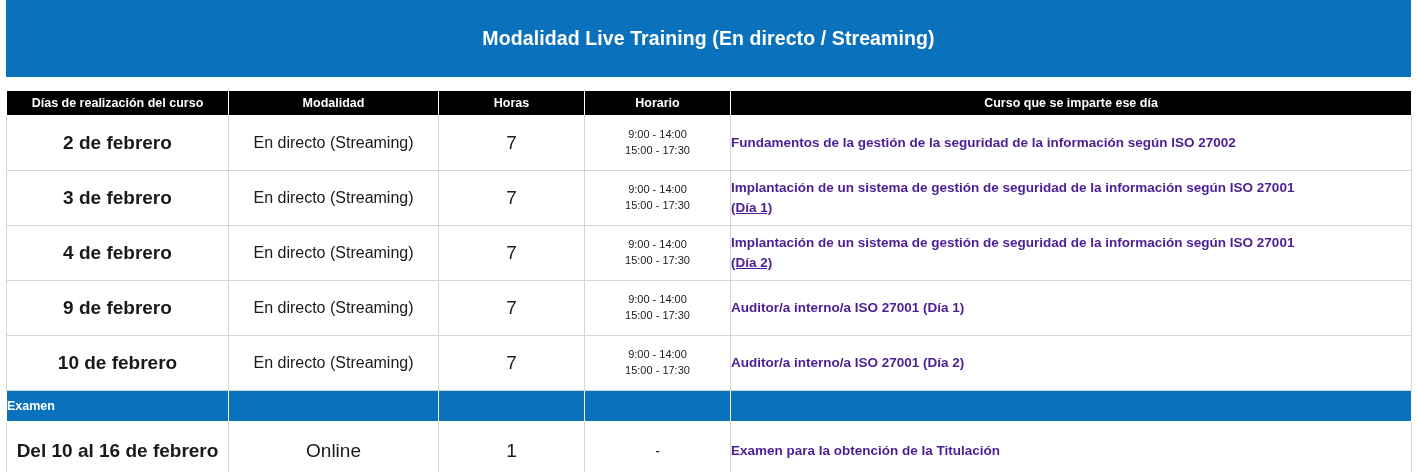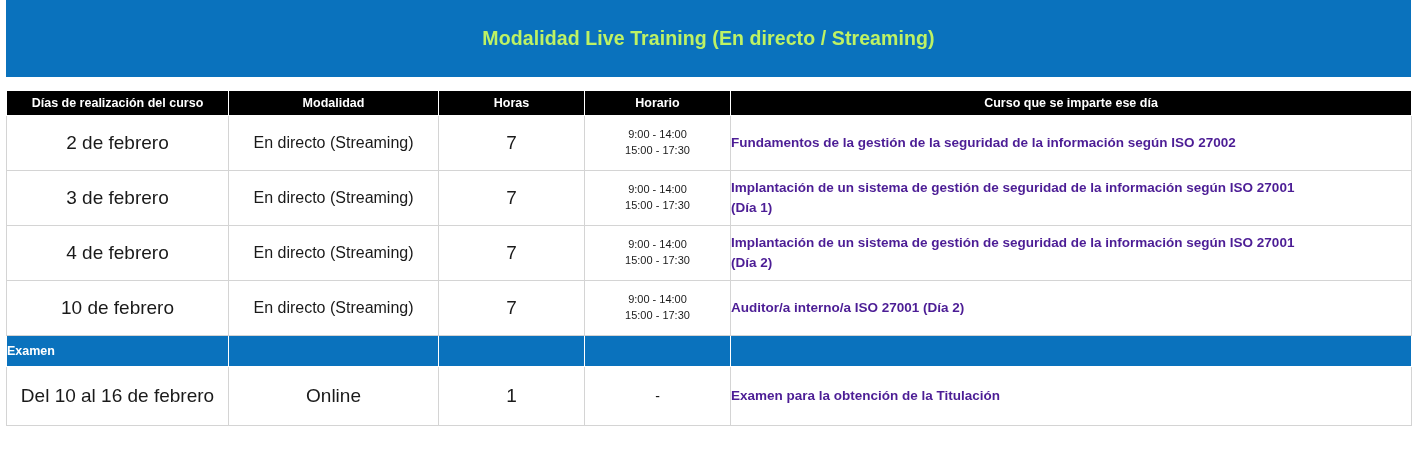--- a/index.html
+++ b/index.html
@@ -21,21 +21,21 @@
   }
 
   
   .banner {
     position: absolute;
     left: 6px;
     top: 0px;
     width: 1405px;
     height: 77px;
     background: #0a72bd;
-    color: #bef264;
+    color: #ffffff;
     display: flex;
     flex-direction: column;
     align-items: center;
     justify-content: center;
     gap: 6px;
   }
   .banner-line {
     font-size: 19.5px;
     font-weight: bold;
     letter-spacing: 0.1px;
@@ -81,21 +81,21 @@
 
   
   .drow td {
     height: 54px;
     background: #ffffff;
   }
   .cell-dia {
     text-align: center;
     font-size: 19px;
     color: #1a1a1a;
-    font-weight: normal;
+    font-weight: bold;
   }
   .cell-moda {
     text-align: center;
     font-size: 16px;
     color: #1a1a1a;
   }
   .cell-horas {
     text-align: center;
     font-size: 19px;
     color: #1a1a1a;
@@ -108,21 +108,21 @@
   }
   .cell-horario .t2 { display: block; }
   .cell-curso {
     text-align: left;
     font-size: 13.5px;
     font-weight: bold;
     color: #4c1d95;
     padding: 0 0 0 8px;
     line-height: 1.5;
   }
-  .cell-curso .c2 { display: block; }
+  .cell-curso .c2 { display: block; text-decoration: underline; }
 
   
   .exrow td {
     height: 30px;
     background: #0a72bd;
     border: 1px solid #ffffff;
   }
   .exrow .ex-label {
     color: #ffffff;
     font-size: 12.5px;
@@ -204,20 +204,32 @@
         <td class="cell-horario">
           <span class="t1">9:00 - 14:00</span>
           <span class="t2">15:00 - 17:30</span>
         </td>
         <td class="cell-curso">
           <span class="c1">Implantación de un sistema de gestión de seguridad de la información según ISO 27001</span>
           <span class="c2">(Día 2)</span>
         </td>
       </tr>
 
+      <tr class="drow">
+        <td class="cell-dia">9 de febrero</td>
+        <td class="cell-moda">En directo (Streaming)</td>
+        <td class="cell-horas">7</td>
+        <td class="cell-horario">
+          <span class="t1">9:00 - 14:00</span>
+          <span class="t2">15:00 - 17:30</span>
+        </td>
+        <td class="cell-curso">
+          <span class="c1">Auditor/a interno/a ISO 27001 (Día 1)</span>
+        </td>
+      </tr>
 
       <tr class="drow">
         <td class="cell-dia">10 de febrero</td>
         <td class="cell-moda">En directo (Streaming)</td>
         <td class="cell-horas">7</td>
         <td class="cell-horario">
           <span class="t1">9:00 - 14:00</span>
           <span class="t2">15:00 - 17:30</span>
         </td>
         <td class="cell-curso">

